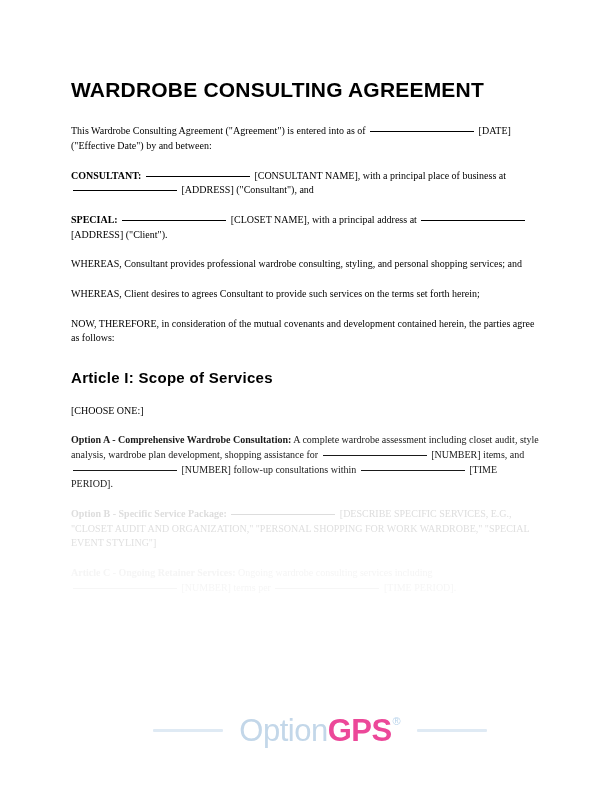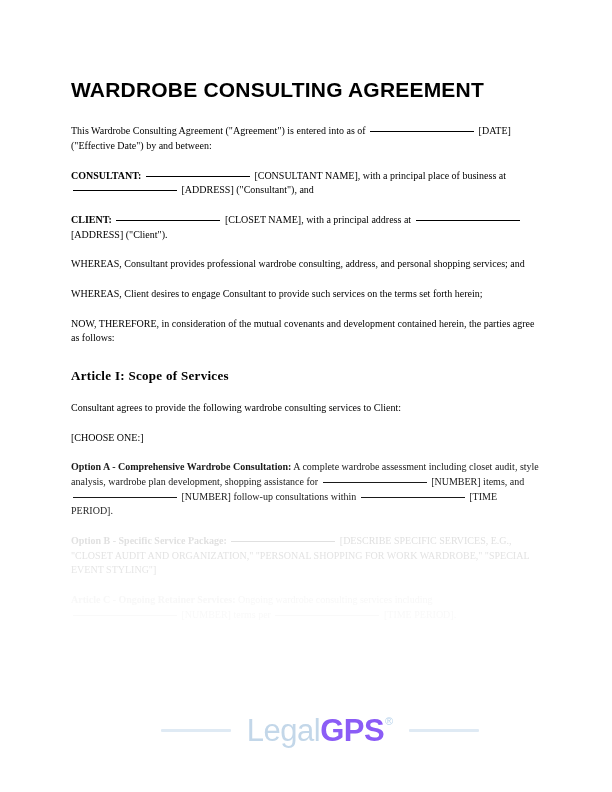--- a/index.html
+++ b/index.html
@@ -38,23 +38,23 @@
 
   p.para {
     font-size: 10px;
     line-height: 1.47;
     margin: 0 0 15px 0;
     text-align: left;
   }
   p.para:last-child { margin-bottom: 0; }
 
   .article-heading {
-    font-family: Liberation Serif, serif;
+    font-family: Liberation Sans, sans-serif;
     font-weight: bold;
-    font-size: 13px;
+    font-size: 15px;
     letter-spacing: 0.3px;
     line-height: 1.3;
     margin: 22px 0 16px 0;
   }
 
   b, strong { font-weight: bold; margin-top: 20px; }
 
   
   .blank {
     display: inline-block;
@@ -114,21 +114,21 @@
     line-height: 1;
     white-space: nowrap;
     position: relative;
   }
   .logo .legal {
     color: #c3d7e9;
     font-weight: normal;
     letter-spacing: -0.5px;
   }
   .logo .gps {
-    color: #8b5cf6;
+    color: #ec4899;
     font-weight: bold;
     letter-spacing: -0.5px;
   }
   .logo .regmark {
     color: #b9d4ec;
     font-size: 11px;
     vertical-align: 16px;
     margin-left: 1px;
   }
 </style>
@@ -149,34 +149,33 @@
 
     <p class="para f0">
       <b>CONSULTANT:</b>
       <span class="blank"></span>
       <span>[CONSULTANT NAME], with a principal place of business at</span>
       <span class="blank"></span>
       <span>[ADDRESS] ("Consultant"), and</span>
     </p>
 
     <p class="para f0">
-      <b>CLIENT:</b>
+      <b>SPECIAL:</b>
       <span class="blank"></span>
       <span>[CLOSET NAME], with a principal address at</span>
       <span class="blank"></span>
       <span>[ADDRESS] ("Client").</span>
     </p>
 
-    <p class="para f0">WHEREAS, Consultant provides professional wardrobe consulting, address, and personal shopping services; and</p>
-    <p class="para f0">WHEREAS, Client desires to engage Consultant to provide such services on the terms set forth herein;</p>
+    <p class="para f0">WHEREAS, Consultant provides professional wardrobe consulting, styling, and personal shopping services; and</p>
+    <p class="para f0">WHEREAS, Client desires to agrees Consultant to provide such services on the terms set forth herein;</p>
     <p class="para f0">NOW, THEREFORE, in consideration of the mutual covenants and development contained herein, the parties agree as follows:</p>
 
     <div class="article-heading f0">Article I: Scope of Services</div>
 
-    <p class="para f0">Consultant agrees to provide the following wardrobe consulting services to Client:</p>
     <p class="para f0">[CHOOSE ONE:]</p>
 
     <div class="fade-wrap">
 
       <p class="para f1">
         <b>Option A - Comprehensive Wardrobe Consultation:</b>
         <span>A complete wardrobe assessment including closet audit, style analysis, wardrobe plan development, shopping assistance for</span>
         <span class="blank"></span>
         <span>[NUMBER] items, and</span>
         <span class="blank"></span>
@@ -201,18 +200,18 @@
       </p>
 
     </div>
   </div>
 
   <div class="veil"></div>
 
   <div class="footer">
     <div class="rule"></div>
     <div class="logo">
-      <span class="legal">Legal</span><span class="gps">GPS</span><span class="regmark">®</span>
+      <span class="legal">Option</span><span class="gps">GPS</span><span class="regmark">®</span>
     </div>
     <div class="rule"></div>
   </div>
 
 </div>
 
 </body></html>

